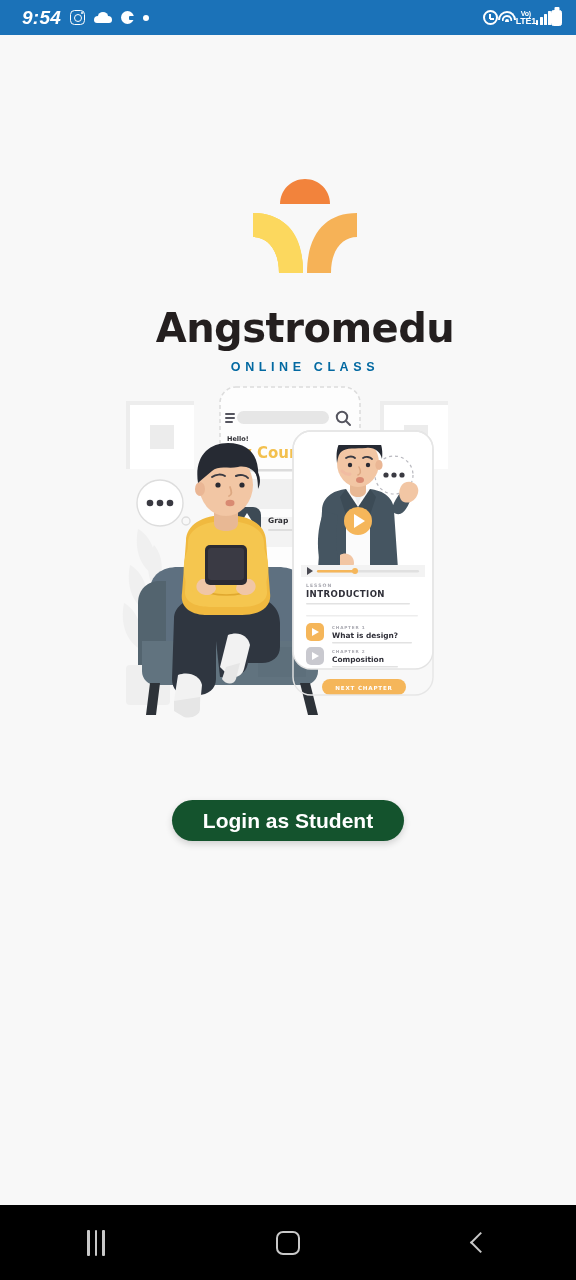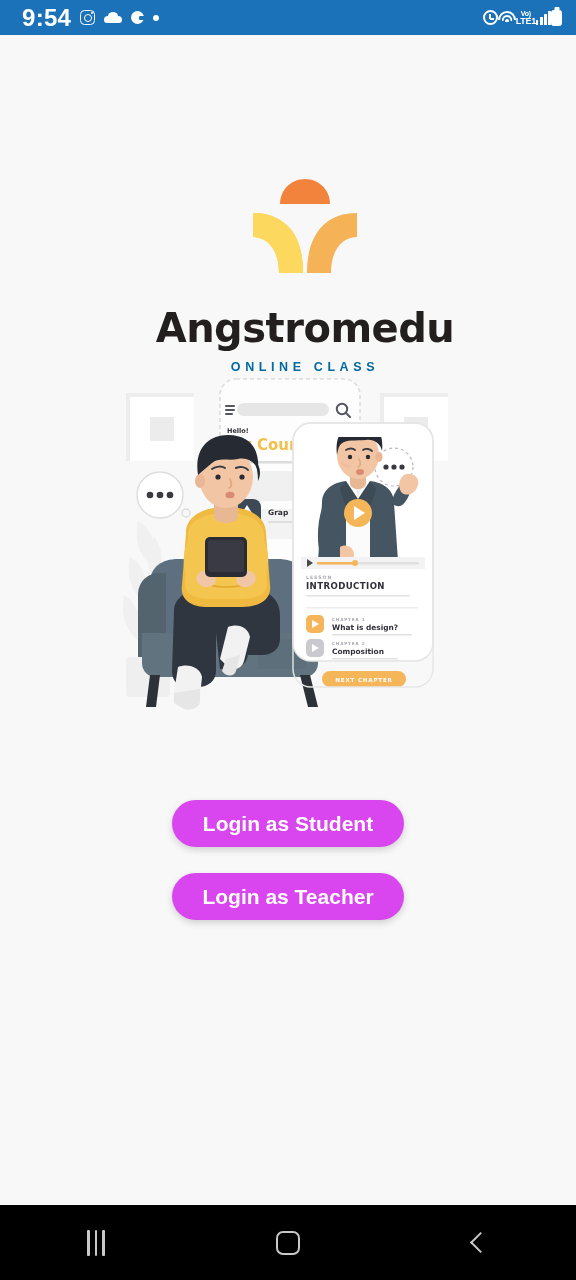--- a/index.html
+++ b/index.html
@@ -11,21 +11,21 @@
   }
   .screen { position:relative; width:576px; height:1280px; background:#f8f8f8; display:flex; flex-direction:column; }
 
   
   .statusbar {
     height:35px; background:#1b72b8; color:#ffffff;
     display:flex; align-items:center; justify-content:space-between;
     padding:0 14px 0 22px; flex:none;
   }
   .sb-left { display:flex; align-items:center; gap:9px; }
-  .sb-time { font-size:24px; font-weight:600; letter-spacing:.3px; }
+  .sb-time { font-size:19px; font-weight:600; letter-spacing:.3px;font-style:italic; }
   .sb-right { display:flex; align-items:center; }
   .ico { display:inline-flex; align-items:center; justify-content:center; }
   .ig { width:15px; height:15px; border:1.8px solid #fff; border-radius:4.5px; position:relative; }
   .ig::before { content:""; position:absolute; left:50%; top:50%; transform:translate(-50%,-50%);
     width:6px; height:6px; border:1.6px solid #fff; border-radius:50%; }
   .ig::after { content:""; position:absolute; right:1.6px; top:1.4px; width:2px; height:2px; background:#fff; border-radius:50%; }
   .cloud { width:18px; height:11px; position:relative; }
   .cloud::before { content:""; position:absolute; bottom:0; left:0; width:18px; height:7px; background:#fff; border-radius:4px 4px 3px 3px; }
   .cloud::after { content:""; position:absolute; bottom:3px; left:4px; width:10px; height:8px; background:#fff; border-radius:50%; }
   .pacman { width:13px; height:13px; border-radius:50%; background:#fff; position:relative; }
@@ -54,27 +54,27 @@
   .content { flex:1; position:relative; }
 
   
   .logo-wrap { position:absolute; left:0; right:0; top:128px; display:flex; flex-direction:column; align-items:center;padding-left:34px; }
   .mark { width:140px; height:124px; position:relative; }
   .brand-name { margin-top:18px; font-size:40px; font-weight:800; color:#241f1f; letter-spacing:-.5px;
     font-family:"DejaVu Sans", sans-serif; }
   .brand-sub { margin-top:9px; font-size:12.5px; font-weight:600; color:#0369a1; letter-spacing:4.6px; }
 
   
-  .illus { position:absolute; left:50%; transform:translateX(-50%); top:336px; width:360px; height:360px; }
+  .illus { position:absolute; left:50%; transform:translateX(-50%); top:344px; width:360px; height:360px; }
 
   
   .btns { position:absolute; left:0; right:0; top:765px; display:flex; flex-direction:column; align-items:center; gap:26px; }
   .btn {
-    width:232px; height:47px; border:none; border-radius:27px;
-    background:#d946ef; color:#ffffff; font-size:21px; font-weight:700;
+    width:232px; height:41px; border:none; border-radius:27px;
+    background:#14532d; color:#ffffff; font-size:21px; font-weight:700;
     font-family:"Liberation Sans", sans-serif; cursor:pointer;
     box-shadow:0 3px 7px rgba(0,0,0,.16);
     display:flex; align-items:center; justify-content:center;
   }
 
   
   .navbar { height:75px; background:#000000; display:flex; align-items:center; justify-content:space-around; flex:none; }
   .nav-btn { width:90px; height:75px; display:flex; align-items:center; justify-content:center; cursor:pointer; }
   .nv-recents { display:flex; gap:5px; }
   .nv-recents i { display:block; width:2.4px; height:26px; background:#c8c8c8; border-radius:1px; }
@@ -345,21 +345,20 @@
 
           <rect x="214" y="300" width="84" height="16" rx="8" fill="#f5b65a"></rect>
           <text x="256" y="310.5" text-anchor="middle" font-family="DejaVu Sans, sans-serif" font-size="5.6" font-weight="800" fill="#ffffff" letter-spacing=".8">NEXT CHAPTER</text>
         </g>
         <rect x="185" y="52" width="140" height="264" rx="18" fill="none" stroke="#e6e6e6" stroke-width="1.4"></rect>
       </svg>
     </div>
 
     <div class="btns">
       <button class="btn">Login as Student</button>
-      <button class="btn">Login as Teacher</button>
     </div>
 
   </div>
 
   <div class="navbar">
     <div class="nav-btn">
       <span class="nv-recents">
           <i></i>
           <i></i>
           <i></i>

